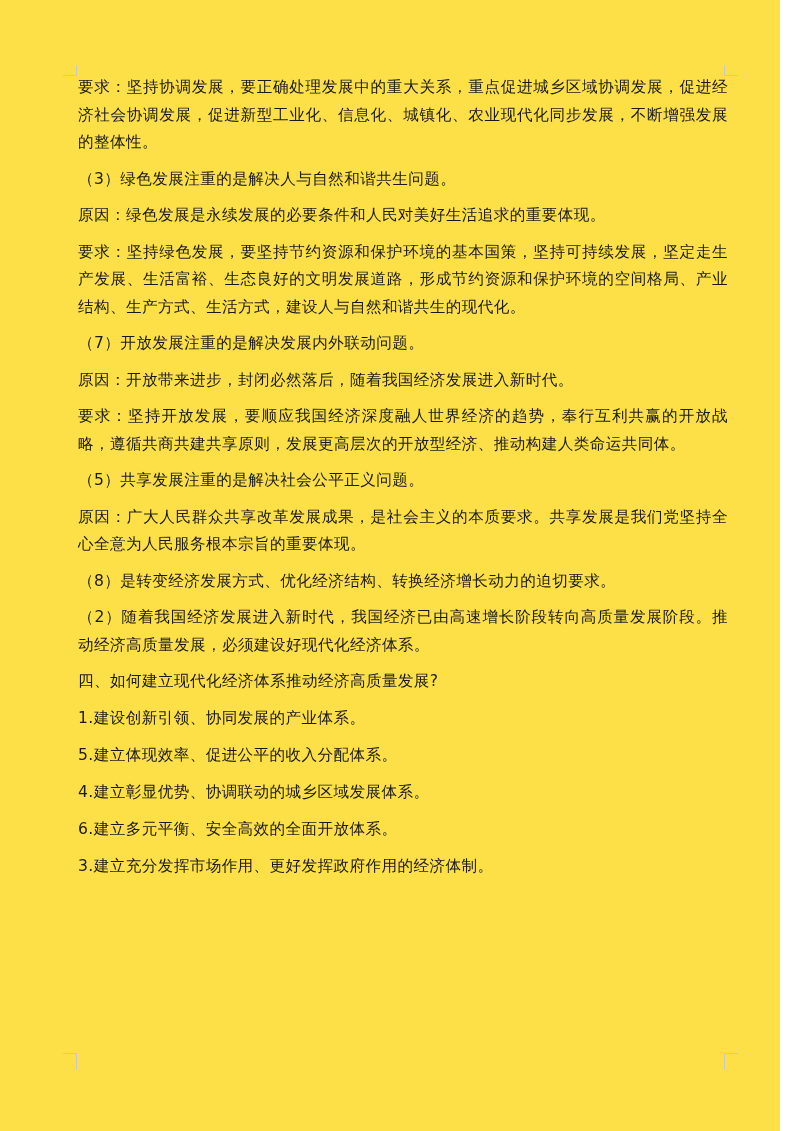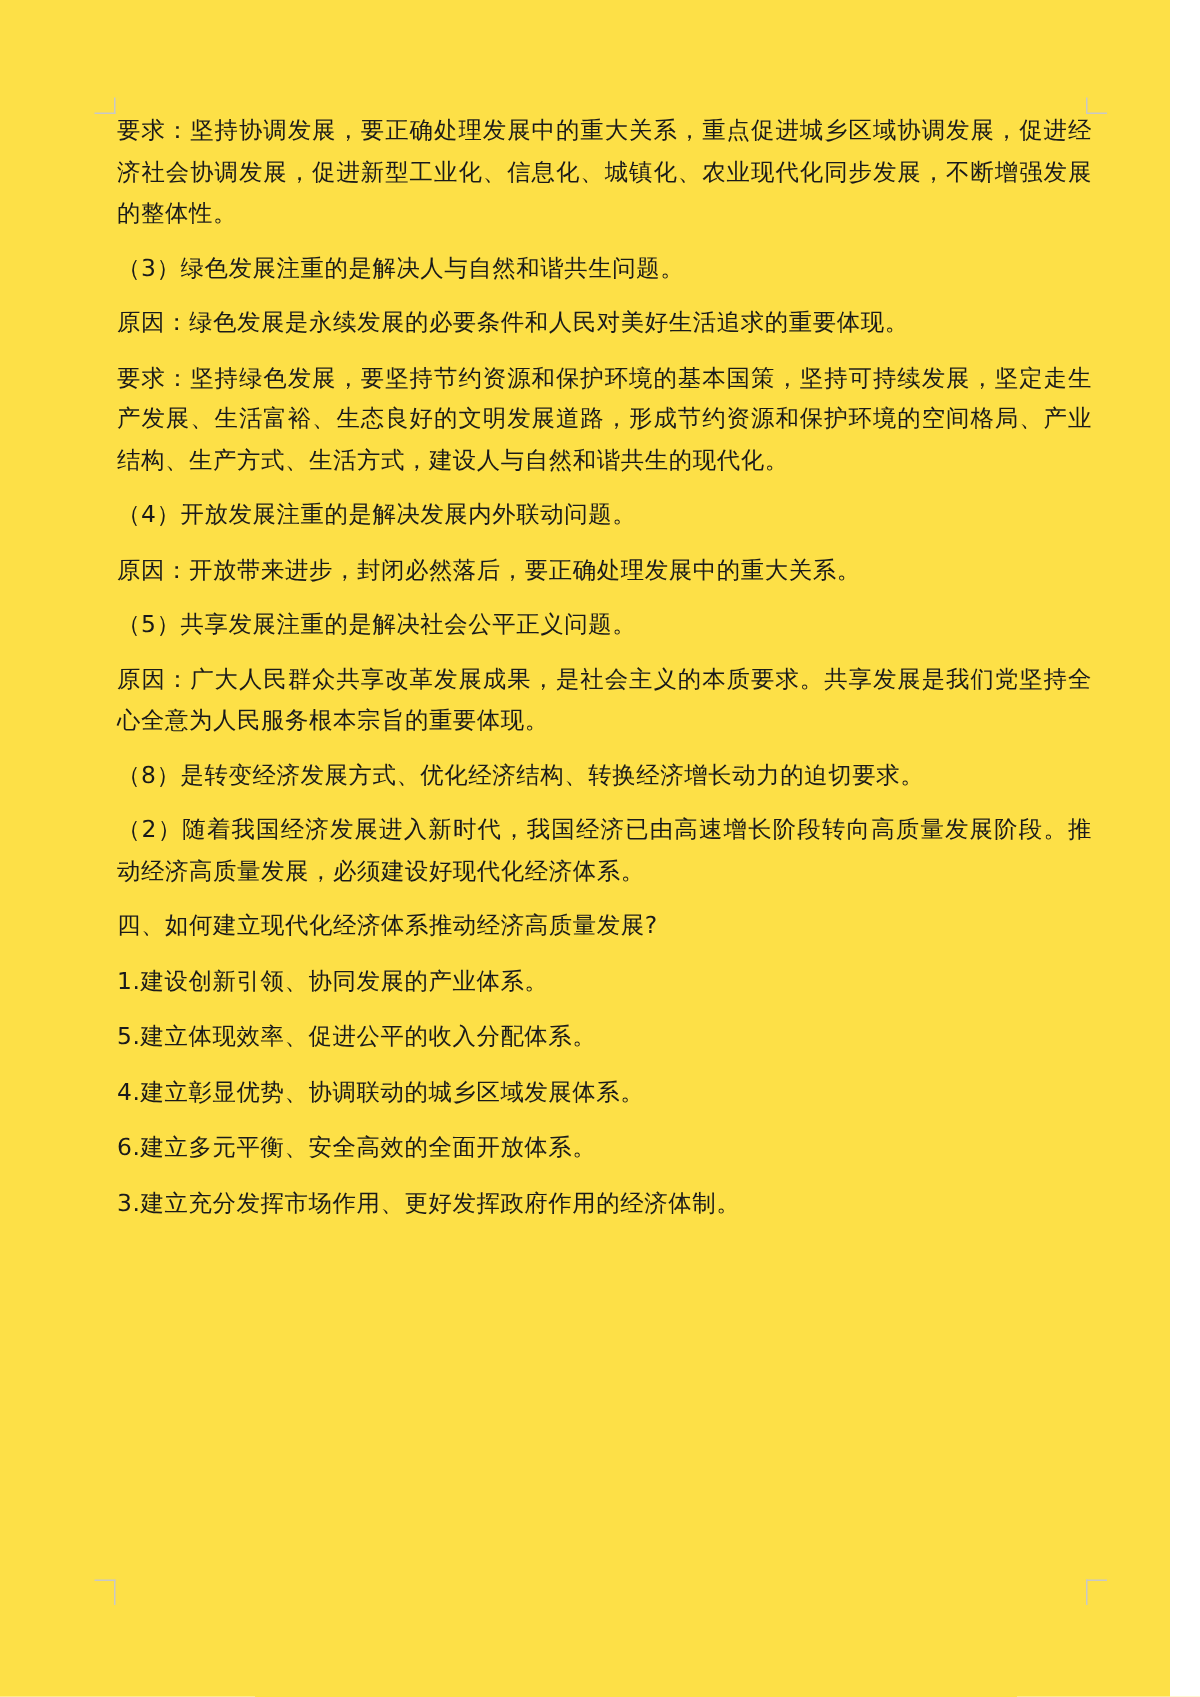--- a/index.html
+++ b/index.html
@@ -62,22 +62,23 @@
   <div class="crop tl"></div>
   <div class="crop tr"></div>
   <div class="crop bl"></div>
   <div class="crop br"></div>
 
   <div class="content">
     <p class="para">要求：坚持协调发展，要正确处理发展中的重大关系，重点促进城乡区域协调发展，促进经济社会协调发展，促进新型工业化、信息化、城镇化、农业现代化同步发展，不断增强发展的整体性。</p>
     <p class="para">（3）绿色发展注重的是解决人与自然和谐共生问题。</p>
     <p class="para">原因：绿色发展是永续发展的必要条件和人民对美好生活追求的重要体现。</p>
     <p class="para">要求：坚持绿色发展，要坚持节约资源和保护环境的基本国策，坚持可持续发展，坚定走生产发展、生活富裕、生态良好的文明发展道路，形成节约资源和保护环境的空间格局、产业结构、生产方式、生活方式，建设人与自然和谐共生的现代化。</p>
-    <p class="para">（4）开放发展注重的是解决发展内外联动问题。</p>
-    <p class="para">原因：开放带来进步，封闭必然落后，要正确处理发展中的重大关系。</p>
+    <p class="para">（7）开放发展注重的是解决发展内外联动问题。</p>
+    <p class="para">原因：开放带来进步，封闭必然落后，随着我国经济发展进入新时代。</p>
+    <p class="para">要求：坚持开放发展，要顺应我国经济深度融人世界经济的趋势，奉行互利共赢的开放战略，遵循共商共建共享原则，发展更高层次的开放型经济、推动构建人类命运共同体。</p>
     <p class="para">（5）共享发展注重的是解决社会公平正义问题。</p>
     <p class="para">原因：广大人民群众共享改革发展成果，是社会主义的本质要求。共享发展是我们党坚持全心全意为人民服务根本宗旨的重要体现。</p>
     <p class="para">（8）是转变经济发展方式、优化经济结构、转换经济增长动力的迫切要求。</p>
     <p class="para">（2）随着我国经济发展进入新时代，我国经济已由高速增长阶段转向高质量发展阶段。推动经济高质量发展，必须建设好现代化经济体系。</p>
     <p class="para heading">四、如何建立现代化经济体系推动经济高质量发展?</p>
 
     <div>
       <p class="para list-item">1.建设创新引领、协同发展的产业体系。</p>
       <p class="para list-item">5.建立体现效率、促进公平的收入分配体系。</p>
       <p class="para list-item">4.建立彰显优势、协调联动的城乡区域发展体系。</p>

